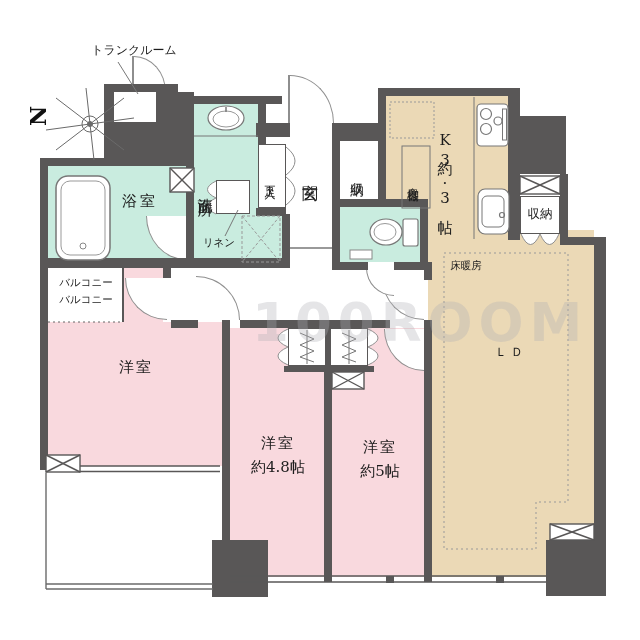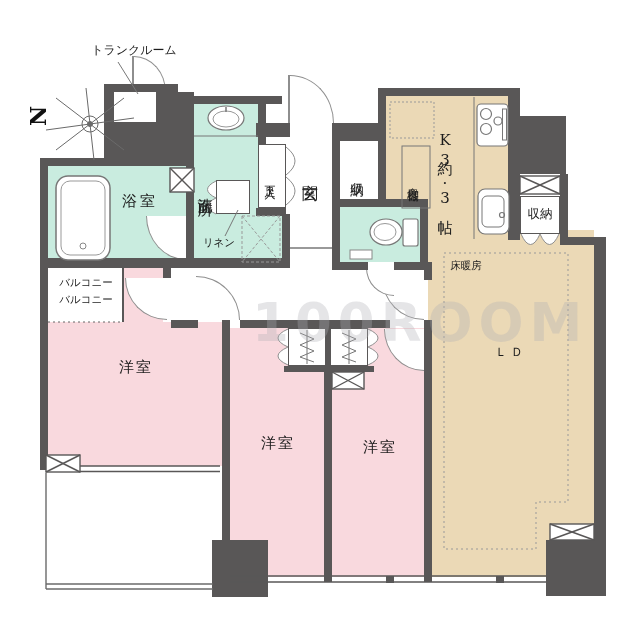--- a/index.html
+++ b/index.html
@@ -226,17 +226,19 @@
   <div class="lbl vtext" style="left:302px;top:142px;height:62px;font-size:16px;">玄関</div>
   <div class="lbl vtext" style="left:350px;top:149px;height:48px;font-size:13.5px;">収納</div>
   <div class="lbl vtext" style="left:407px;top:151px;height:56px;font-size:12px;letter-spacing:1px;">食器棚</div>
   <div class="lbl vtext" style="left:437px;top:120px;height:100px;font-size:15px;letter-spacing:1px;">K約3.3帖</div>
   <div class="lbl" style="left:520px;top:206px;width:40px;font-size:12.5px;">収納</div>
   <div class="lbl" style="left:440px;top:259px;width:52px;font-size:10.5px;">床暖房</div>
   <div class="lbl" style="left:46px;top:276px;width:80px;font-size:10.5px;">バルコニー</div>
   <div class="lbl" style="left:46px;top:293px;width:80px;font-size:10.5px;">バルコニー</div>
   <div class="lbl" style="left:80px;top:358px;width:112px;font-size:15px;letter-spacing:2px;">洋室</div>
   <div class="lbl" style="left:232px;top:434px;width:92px;font-size:15px;letter-spacing:2px;">洋室</div>
+  <div class="lbl" style="left:232px;top:458px;width:92px;font-size:15px;">約4.8帖</div>
   <div class="lbl" style="left:334px;top:438px;width:92px;font-size:15px;letter-spacing:2px;">洋室</div>
+  <div class="lbl" style="left:334px;top:462px;width:92px;font-size:15px;">約5帖</div>
   <div class="lbl" style="left:464px;top:344px;width:94px;font-size:12px;letter-spacing:4px;">ＬＤ</div>
 
   <div class="wm" style="left:252px;top:292px;">100ROOM</div>
 </div>
 
 </body></html>

